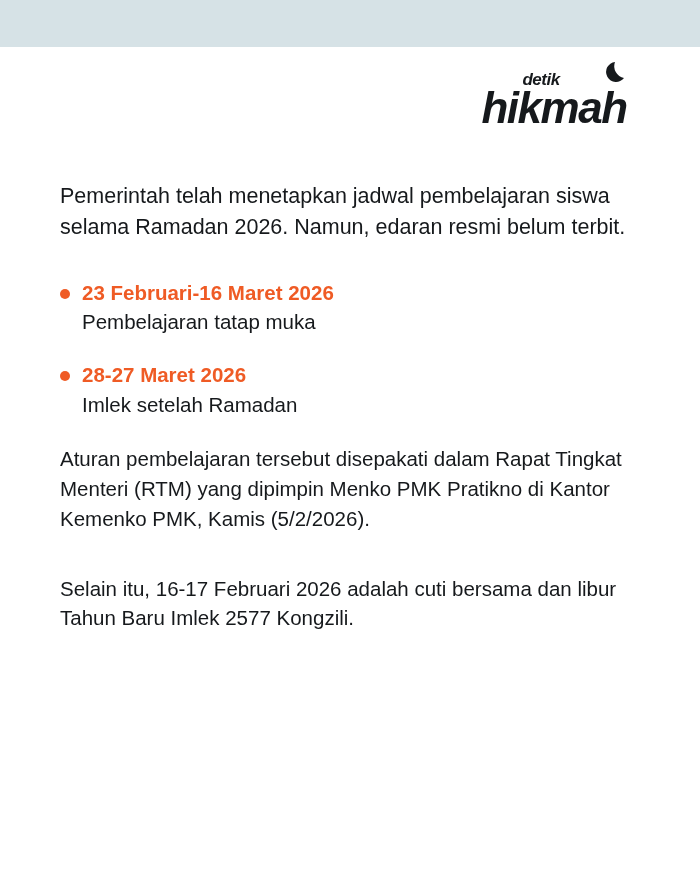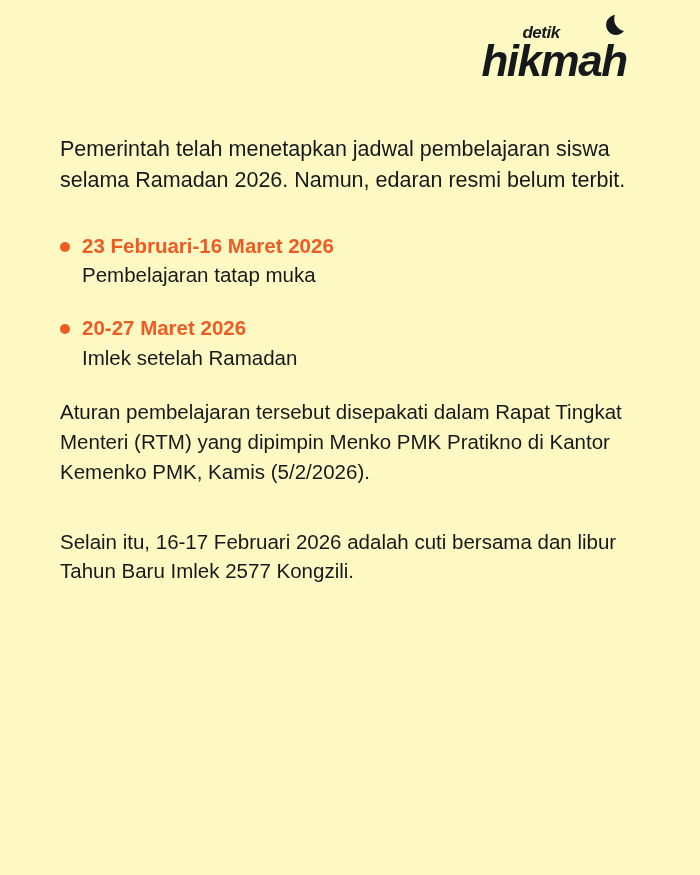--- a/index.html
+++ b/index.html
@@ -12,21 +12,22 @@
     background: #d6e2e6;
     font-family: "Liberation Sans", sans-serif;
     color: #16191c;
     overflow: hidden;
     position: relative;
   }
 
   .card {
     position: absolute;
     inset: 0;
-    background: #fef9c3;
+    background: #ffffff;
+    margin-top: 47px;
   }
 
   
   .logo-area {
     position: absolute;
     top: 24px;
     right: 56px;
     width: 180px;
     text-align: center;
   }
@@ -138,21 +139,21 @@
     <p class="intro">Pemerintah telah menetapkan jadwal pembelajaran siswa selama Ramadan 2026. Namun, edaran resmi belum terbit.</p>
 
     <ul class="bullets">
       <li class="bullet-item">
         <span class="bullet-dot"></span>
         <p class="bullet-title">23 Februari-16 Maret 2026</p>
         <p class="bullet-desc">Pembelajaran tatap muka</p>
       </li>
       <li class="bullet-item">
         <span class="bullet-dot"></span>
-        <p class="bullet-title">20-27 Maret 2026</p>
+        <p class="bullet-title">28-27 Maret 2026</p>
         <p class="bullet-desc">Imlek setelah Ramadan</p>
       </li>
     </ul>
 
     <p class="para para-1">Aturan pembelajaran tersebut disepakati dalam Rapat Tingkat Menteri (RTM) yang dipimpin Menko PMK Pratikno di Kantor Kemenko PMK, Kamis (5/2/2026).</p>
 
     <p class="para para-2">
       <span>Selain itu, </span><b>16-17 Februari 2026</b><span> adalah cuti bersama dan libur Tahun Baru Imlek 2577 Kongzili.</span>
     </p>
 

